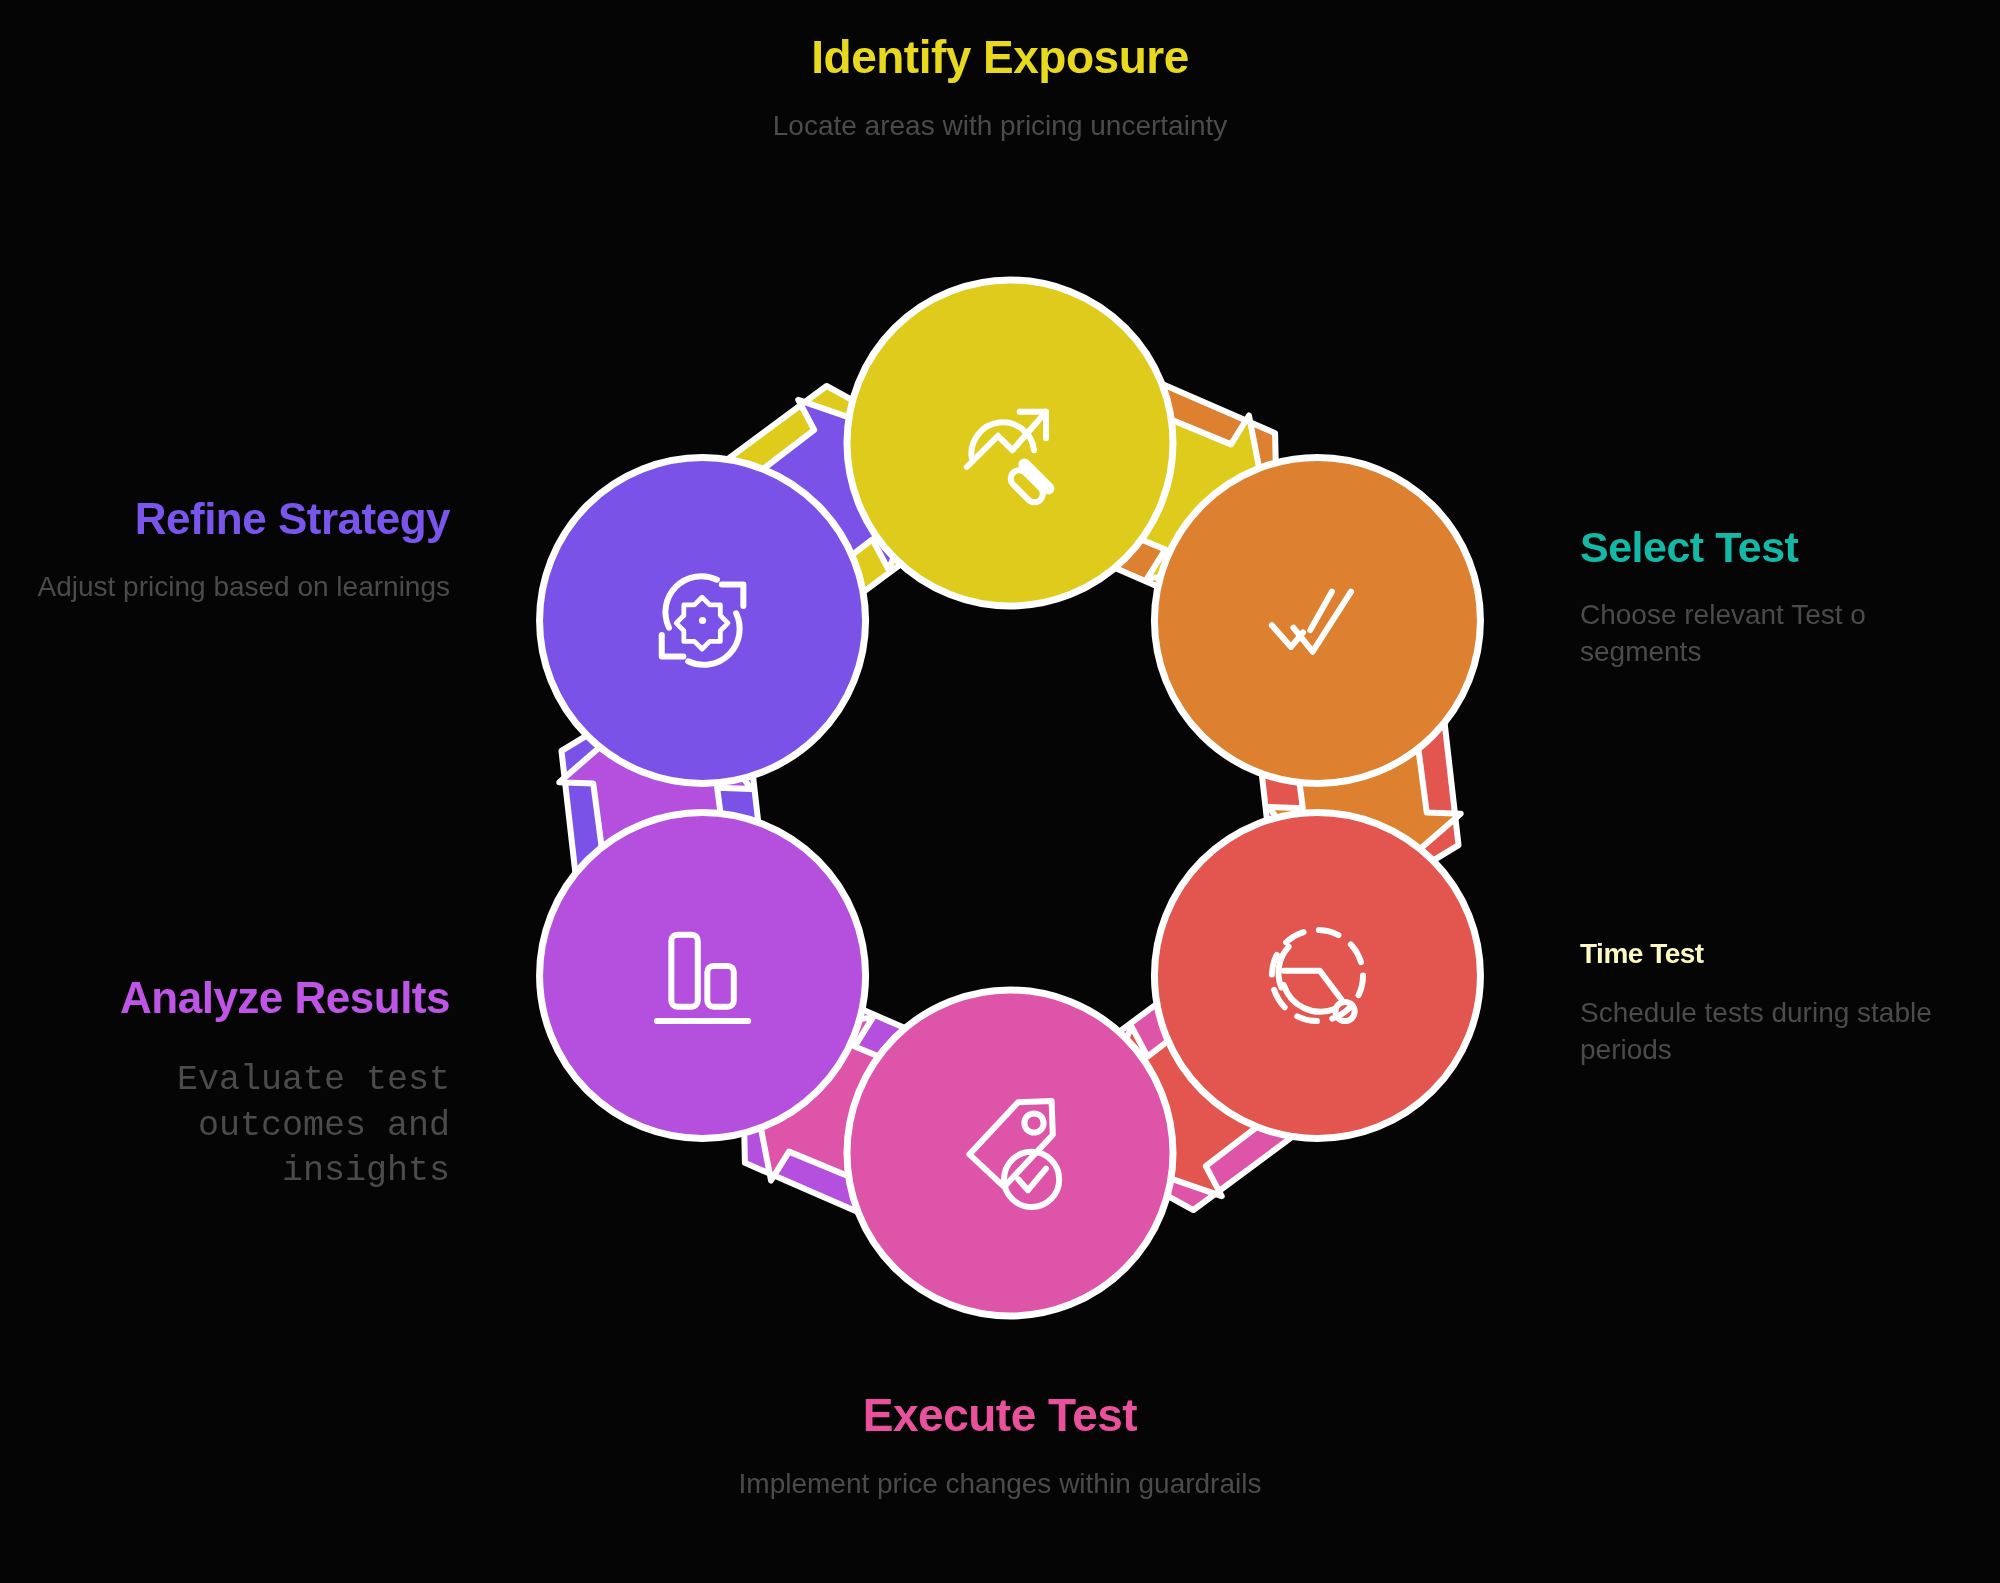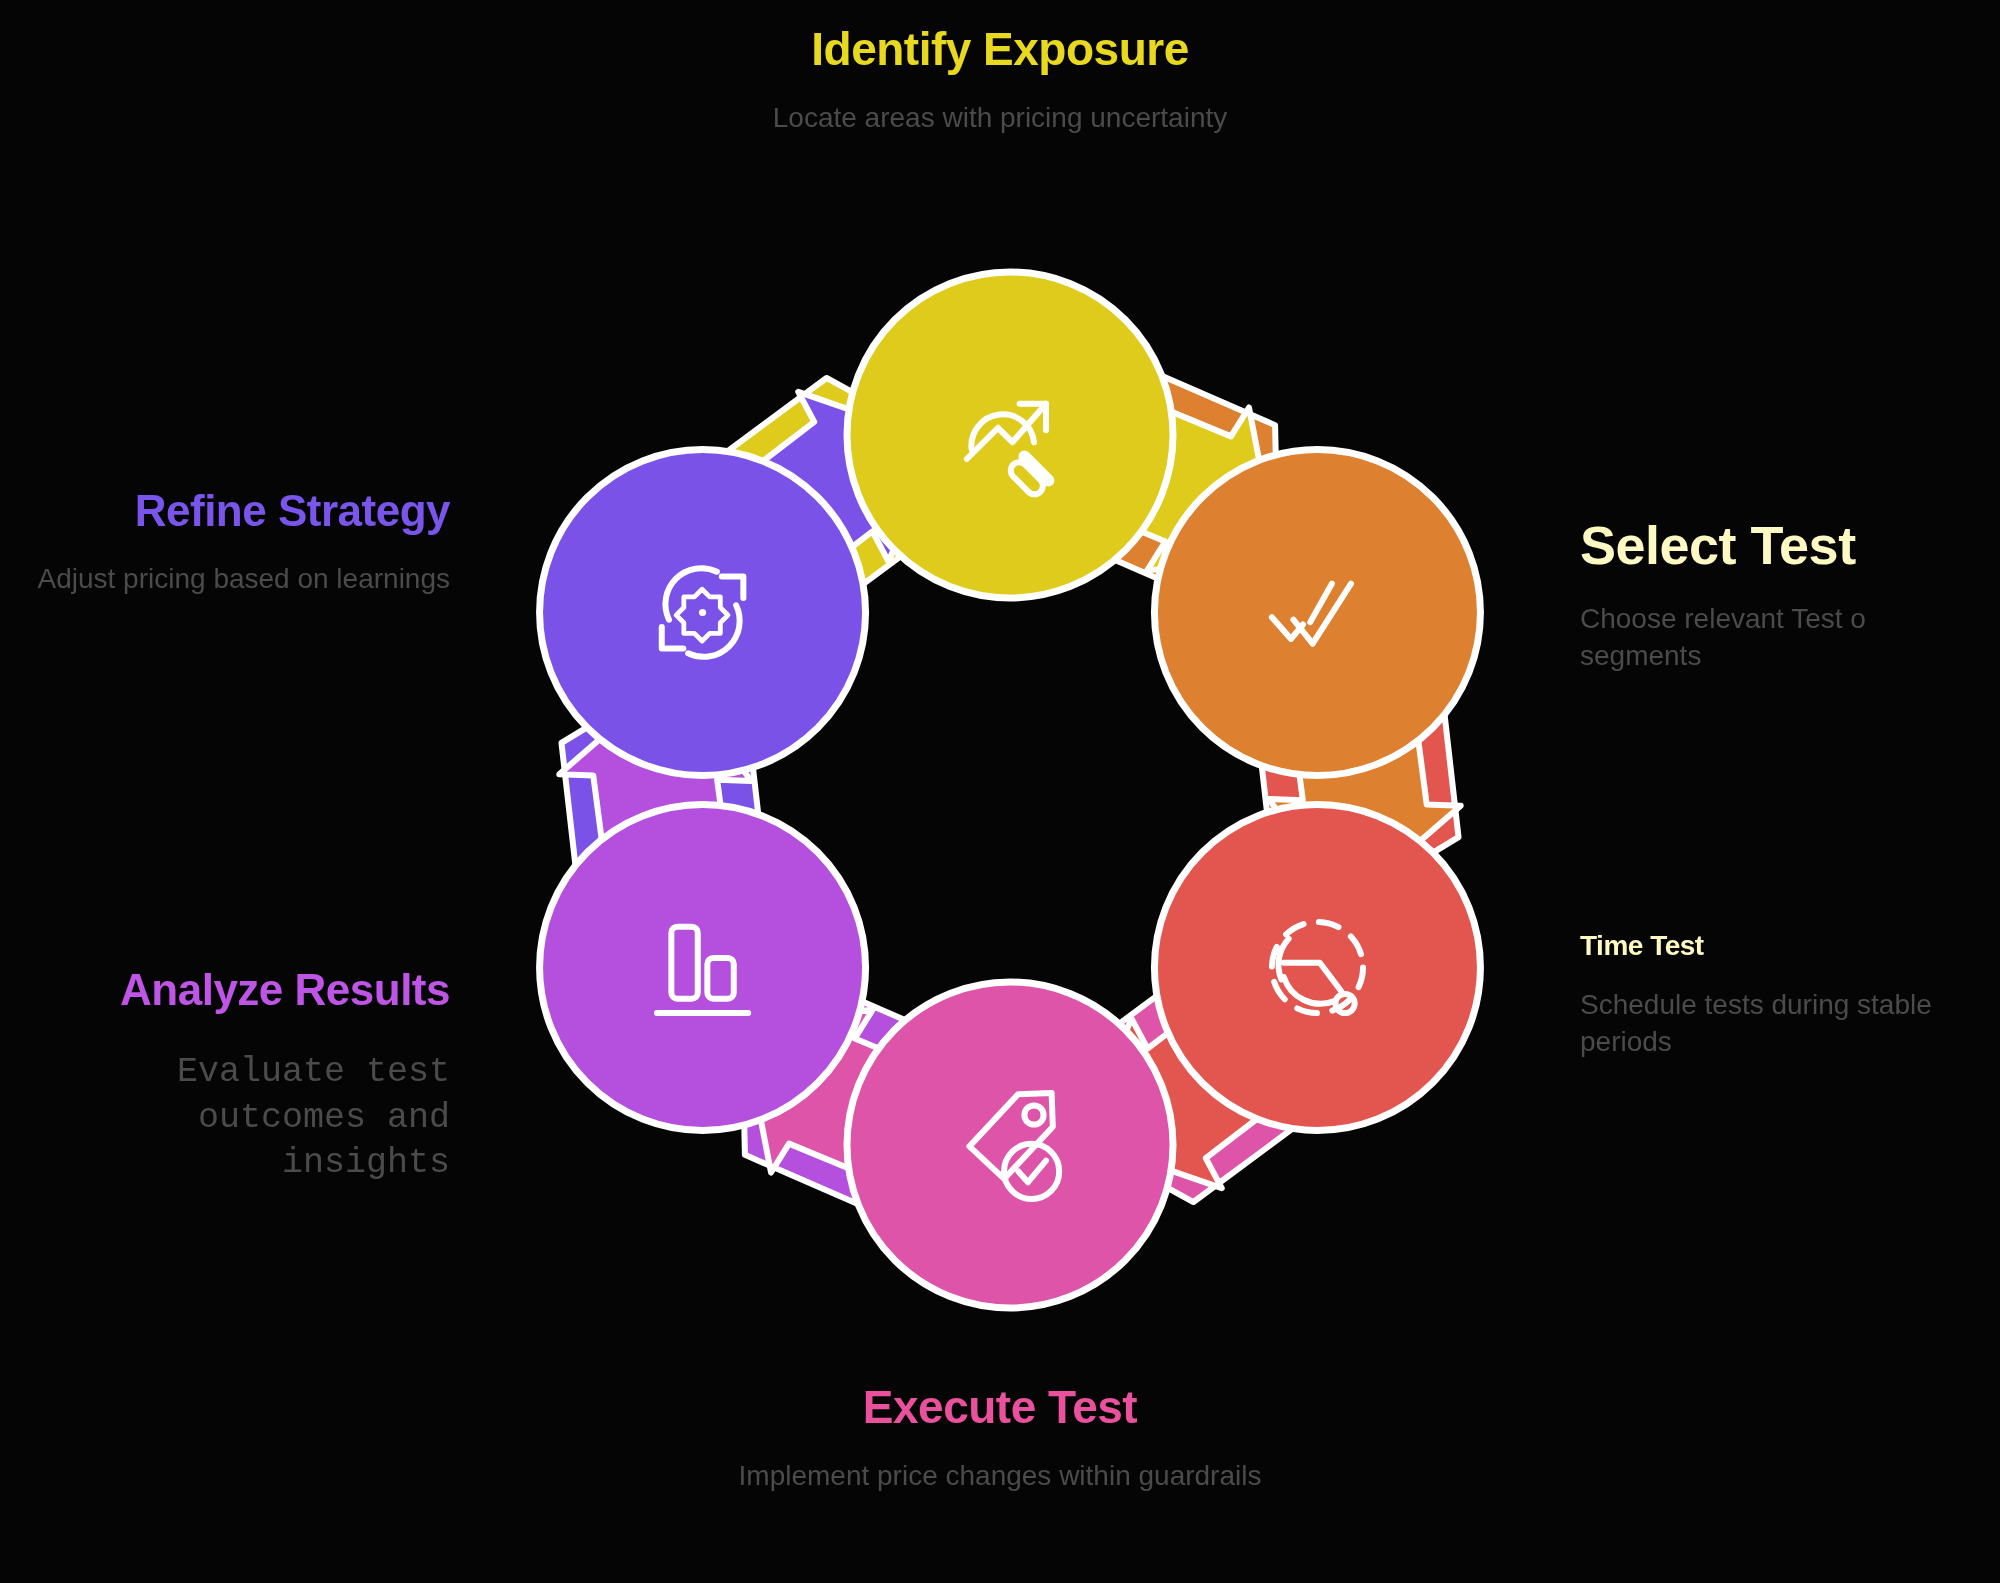--- a/index.html
+++ b/index.html
@@ -2,21 +2,21 @@
 <html><head>
 <meta charset="utf-8">
 <title>Pricing Test Cycle</title>
 <style>
   html,body{margin:0;padding:0;background:#050505;}
   body{
     width:2000px;height:1583px;overflow:hidden;position:relative;
     font-family:"Liberation Sans","DejaVu Sans",sans-serif;
     background:#050505;
   }
-  .stage{position:absolute;inset:0;}
+  .stage{position:absolute;inset:0;margin-top:8px;}
 
   
   .label{position:absolute;}
   .label .ttl{
     font-weight:700;line-height:1.12;margin:0;
     letter-spacing:-0.5px;
   }
   .label .desc{
     color:#4b4b4b;font-weight:400;line-height:1.30;margin:0;
   }
@@ -26,21 +26,21 @@
   #lbl-identify .ttl{ font-size:46px; color:#E8D91F; }
   #lbl-identify .desc{ font-size:28px; margin-top:24px; }
 
   
   #lbl-execute{ left:620px; top:1382px; width:760px; text-align:center; }
   #lbl-execute .ttl{ font-size:46px; color:#EA519C; }
   #lbl-execute .desc{ font-size:28px; margin-top:24px; }
 
   
   #lbl-select{ left:1580px; top:515px; width:400px; text-align:left; }
-  #lbl-select .ttl{ font-size:54px; color:#fef9c3; }
+  #lbl-select .ttl{ font-size:43px; color:#14b8a6; }
   #lbl-select .desc{ font-size:28px; margin-top:26px; }
 
   #lbl-time{ left:1580px; top:930px; width:400px; text-align:left; }
   #lbl-time .ttl{ font-size:28px; color:#fef9c3; }
   #lbl-time .desc{ font-size:28px; margin-top:26px; }
 
   
   #lbl-refine{ left:20px; top:486px; width:430px; text-align:right; }
   #lbl-refine .ttl{ font-size:44px; color:#7A55EC; }
   #lbl-refine .desc{ font-size:28px; margin-top:26px; }

